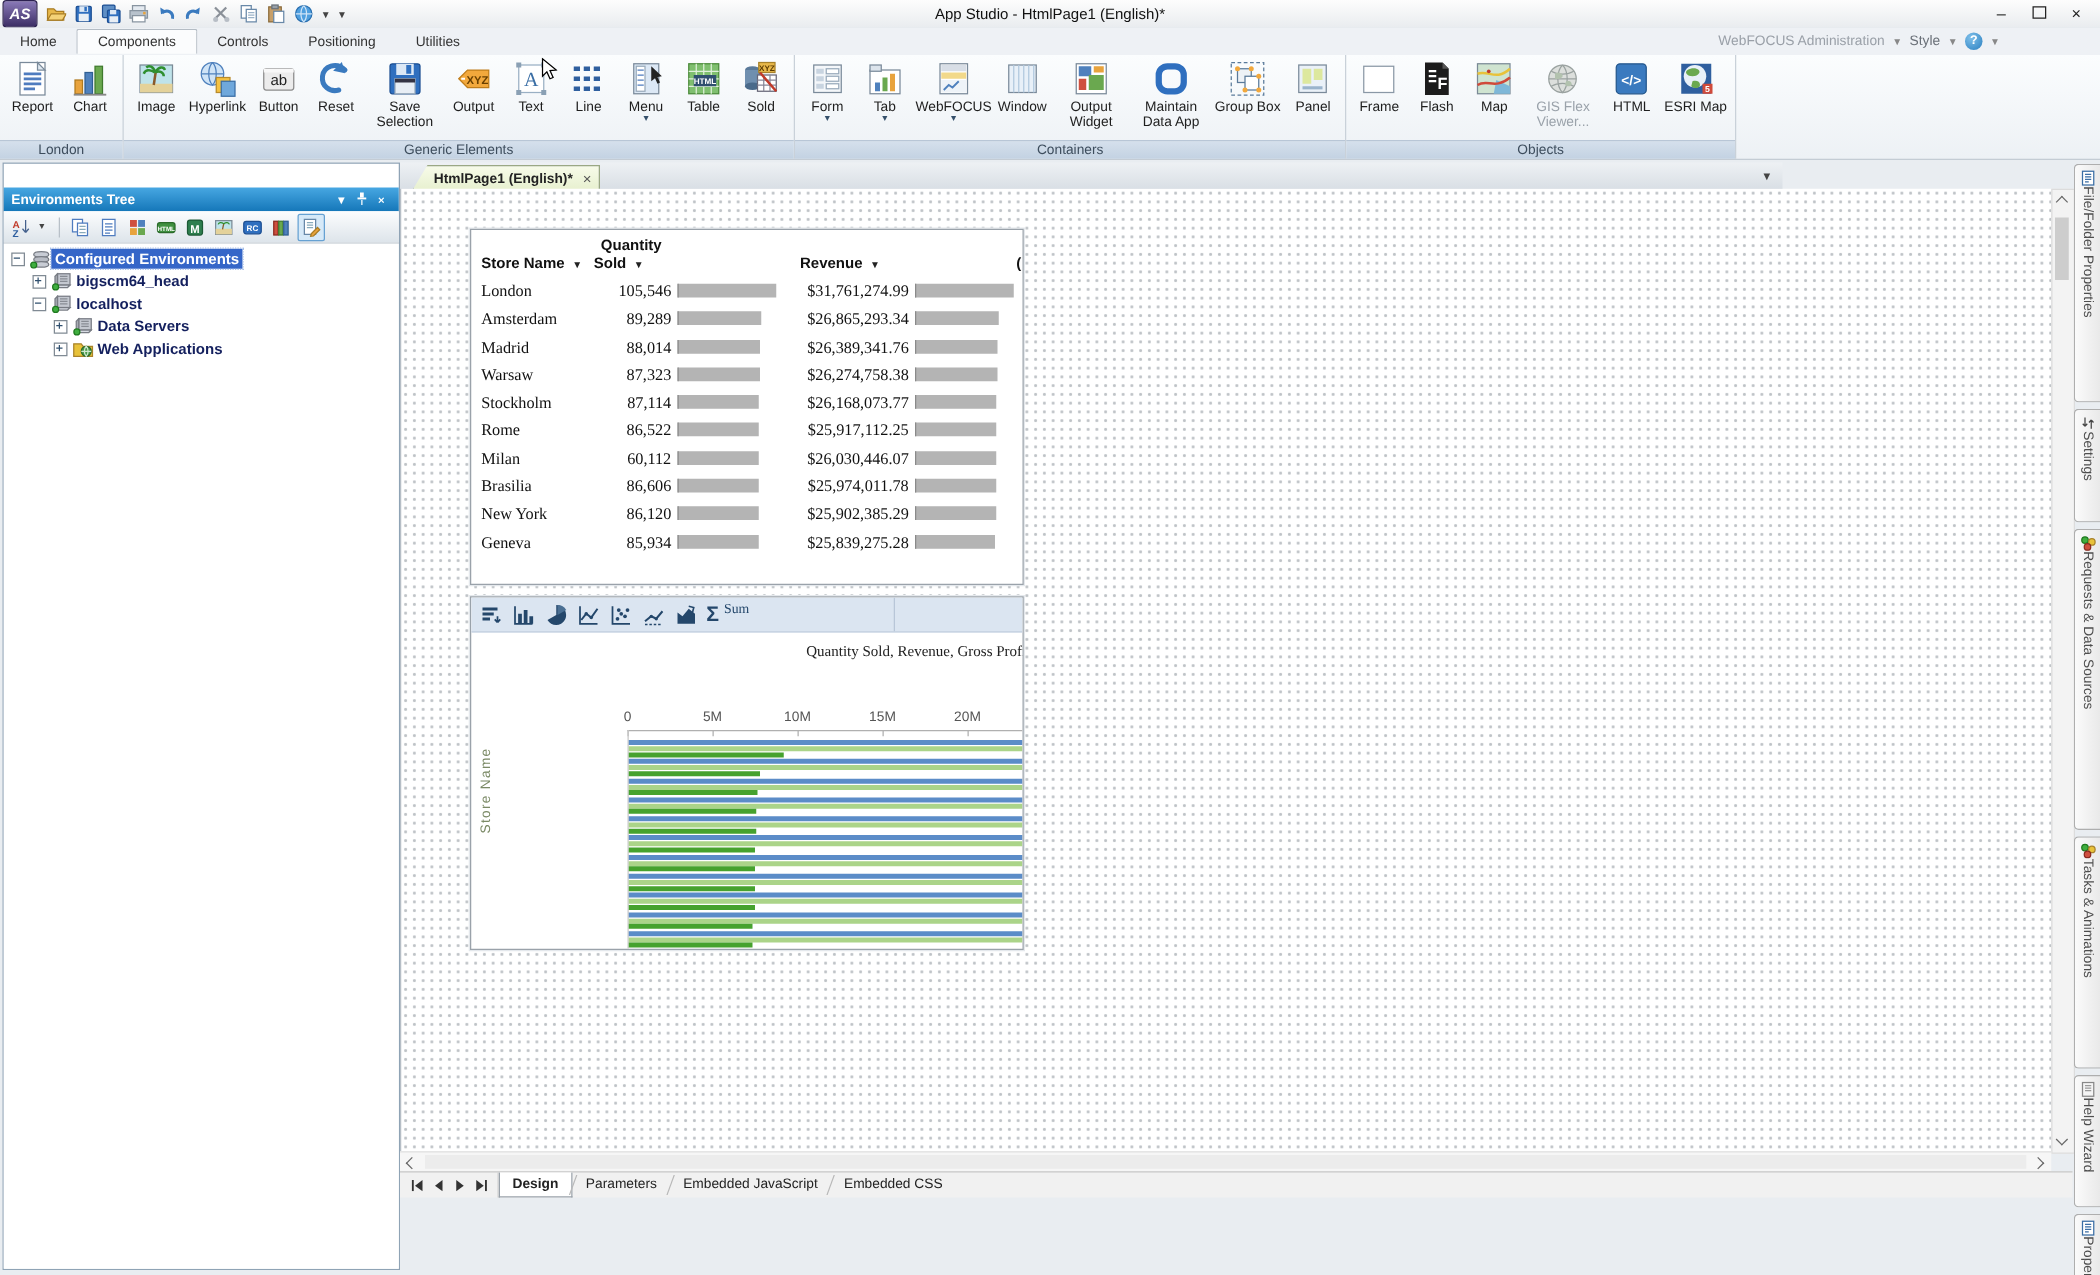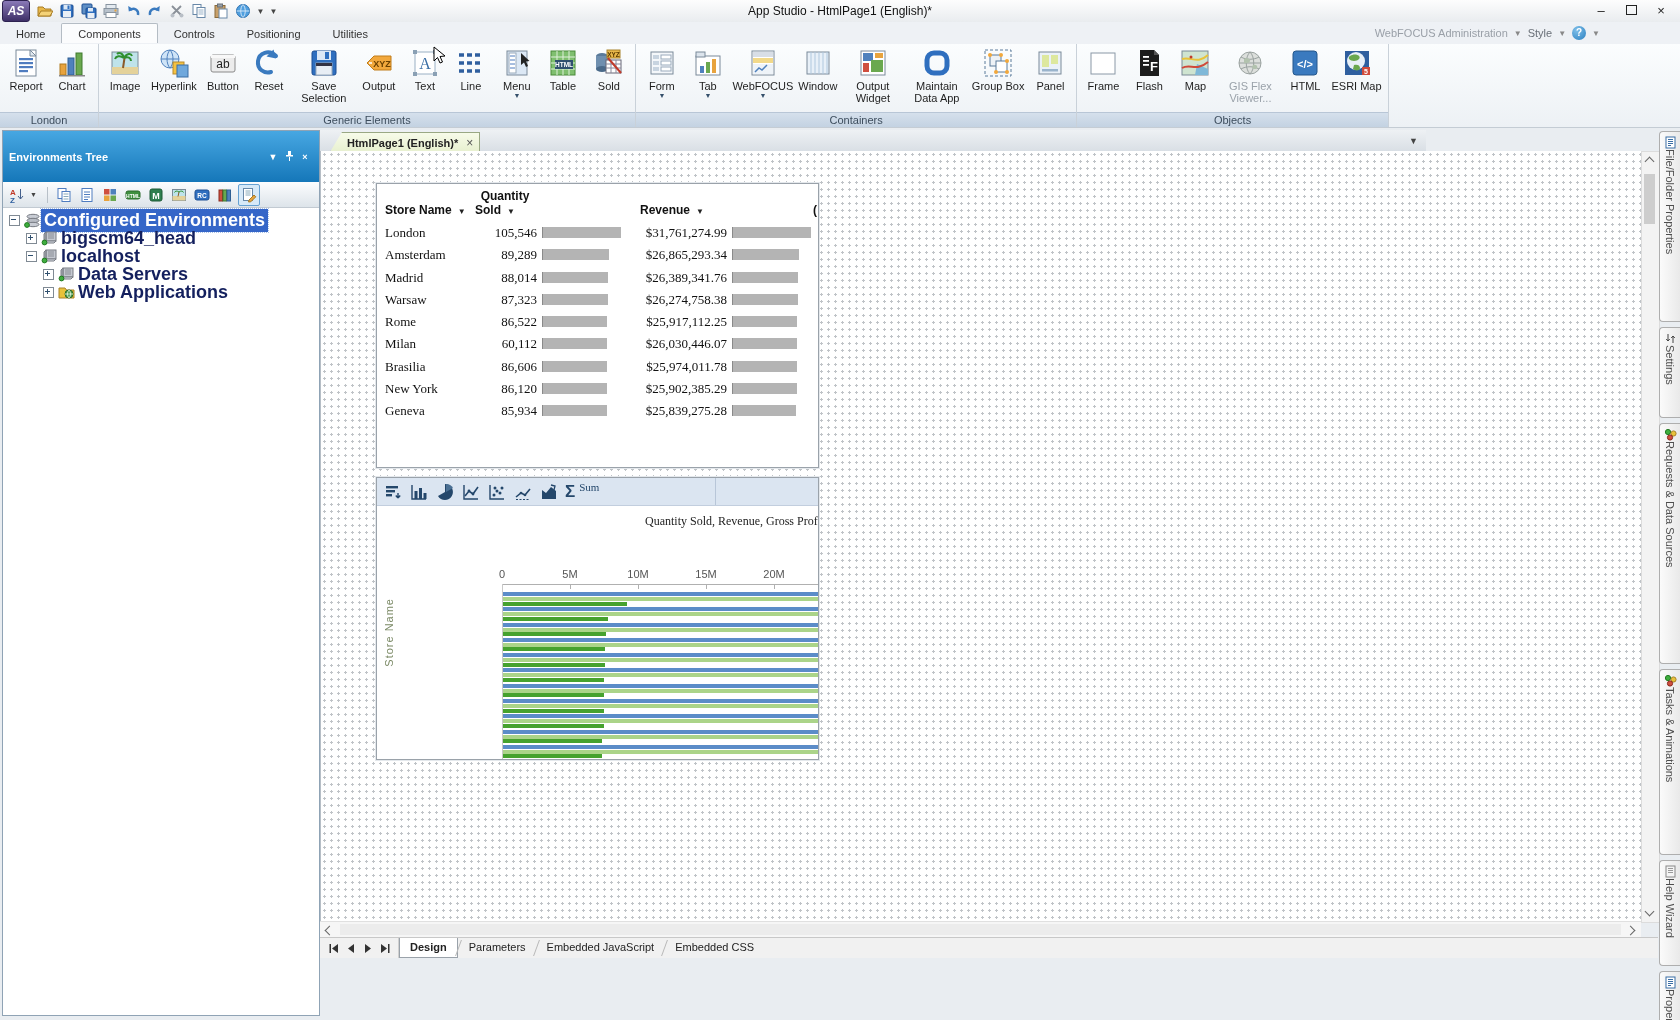--- a/index.html
+++ b/index.html
@@ -33,30 +33,30 @@
   .rbtn .ic{width:32px;height:32px;margin-bottom:1px;}
   .rbtn.disabled{color:#9aa2aa;}
   .rbtn .darr{font-size:7px;color:#35506b;line-height:7px;}
   .rband{height:14px;background:linear-gradient(#d5e0ec,#c3d2e2);border-top:1px solid #b8c6d6;
          color:#3d4d5d;text-align:center;line-height:14px;font-size:11px;}
   .ic svg{display:block;width:100%;height:100%;}
   
   .envpanel{position:absolute;left:2px;top:130px;width:316px;height:884px;background:#fff;border:1px solid #8fa3b5;
             display:flex;flex-direction:column;}
   .envhdr{height:19px;background:linear-gradient(#47a7e2,#1577b9);color:#fff;font-weight:bold;font-size:11px;
-          display:flex;align-items:center;padding:16px 6px;flex:none;}
+          display:flex;align-items:center;padding:0 6px;flex:none;margin-top:19px;}
   .envhdr .sp{flex:1;}
   .envhbtn{width:16px;text-align:center;color:#fff;font-size:9px;}
   .envtools{height:25px;background:linear-gradient(#fcfdfe,#dde4ea);border-bottom:1px solid #c2cad2;
             display:flex;align-items:center;gap:3px;padding:0 4px;flex:none;}
   .etool{width:20px;height:20px;display:flex;align-items:center;justify-content:center;border-radius:2px;}
   .etool.pressed{background:#d6e9f8;border:1px solid #66a1d2;}
   .etool svg{width:16px;height:16px;}
   .treebox{flex:1;background:#fff;padding-top:3px;overflow:hidden;}
-  .trow{height:18px;display:flex;align-items:center;font-weight:bold;color:#14205e;font-size:18px;}
+  .trow{height:18px;display:flex;align-items:center;font-weight:bold;color:#14205e;font-size:12px;}
   .texp{width:9px;height:9px;border:1px solid #808a94;background:#fff;margin-right:4px;position:relative;flex:none;}
   .texp i{position:absolute;left:1px;top:3px;width:5px;height:1px;background:#30506f;}
   .texp.plus b{position:absolute;left:3px;top:1px;width:1px;height:5px;background:#30506f;}
   .tlabel{padding:1px 3px;white-space:nowrap;}
   .tlabel.sel{background:#3566c8;color:#fff;outline:1px dotted #a8c0e8;}
   
   .docstrip{position:absolute;left:320px;top:130px;width:1106px;height:21px;
             background:linear-gradient(#eef1f4,#d9dfe5);border-bottom:1px solid #b6bec6;}
   .doctab{position:absolute;left:10px;top:2px;height:19px;padding:0 6px 0 16px;display:flex;align-items:center;gap:8px;
           background:linear-gradient(#f7fbe9,#e7f0cf);border:1px solid #9aa884;border-bottom:none;
@@ -813,20 +813,27 @@
             <span class="c-rbar" style="width: 65px;"></span>
           </div>
           <div class="trow2">
             <span class="c-store">Warsaw</span>
             <span class="c-q">87,323</span>
             <span class="c-qbar" style="width: 65px;"></span>
             <span class="c-r">$26,274,758.38</span>
             <span class="c-rbar" style="width: 65px;"></span>
           </div>
           <div class="trow2">
+            <span class="c-store">Stockholm</span>
+            <span class="c-q">87,114</span>
+            <span class="c-qbar" style="width: 64px;"></span>
+            <span class="c-r">$26,168,073.77</span>
+            <span class="c-rbar" style="width: 64px;"></span>
+          </div>
+          <div class="trow2">
             <span class="c-store">Rome</span>
             <span class="c-q">86,522</span>
             <span class="c-qbar" style="width: 64px;"></span>
             <span class="c-r">$25,917,112.25</span>
             <span class="c-rbar" style="width: 64px;"></span>
           </div>
           <div class="trow2">
             <span class="c-store">Milan</span>
             <span class="c-q">60,112</span>
             <span class="c-qbar" style="width: 64px;"></span>

